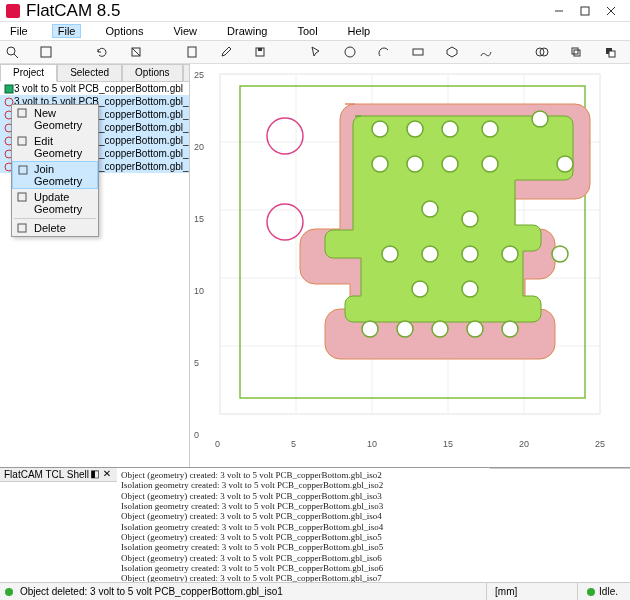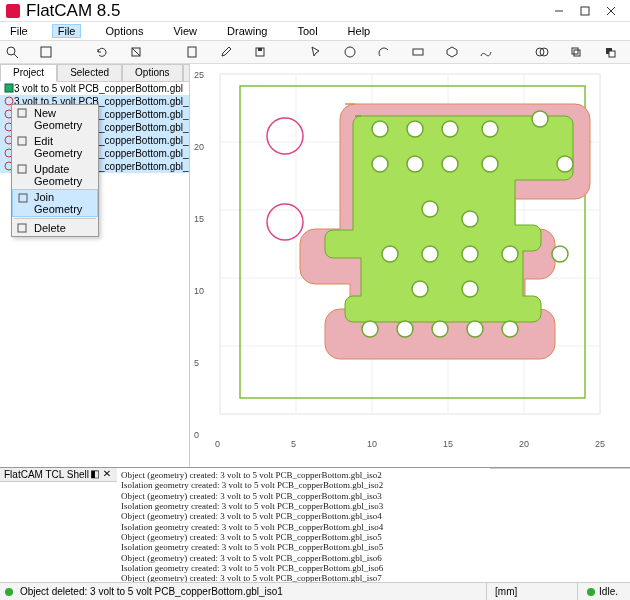--- a/index.html
+++ b/index.html
@@ -14,21 +14,21 @@
 .toolbar { height: 24px; border-top: 1px solid #ddd; border-bottom: 1px solid #ddd; display: flex; align-items: center; padding: 0 4px; gap: 18px; background: #f8f8f8; }
 .tbtn { width: 20px; height: 20px; display: flex; align-items: center; justify-content: center; cursor: pointer; border: 1px solid transparent; }
 .tsep { width: 1px; height: 18px; background: #ccc; margin: 0 2px; }
 .tinput { width: 50px; height: 18px; font-size: 10px; padding: 0 2px; border: 1px solid #aaa; }
 .mainrow { flex: 1; display: flex; min-height: 0; position: relative; }
 .sidepanel { width: 190px; background: #fff; border-right: 1px solid #ccc; display: flex; flex-direction: column; overflow: hidden; }
 .tabs { height: 18px; display: flex; font-size: 10px; }
 .tab { padding: 2px 12px; border: 1px solid #ccc; background: #eee; cursor: pointer; }
 .tab.active { background: #fff; border-bottom: 1px solid #fff; }
 .projlist { flex: 1; overflow: auto; font-size: 10px; }
-.projitem { padding: 1px 2px 1px 4px; white-space: nowrap; overflow: hidden; text-overflow: ellipsis; cursor: pointer; display: flex; align-items: flex-start; gap: 0; }
+.projitem { padding: 1px 2px 1px 4px; white-space: nowrap; overflow: hidden; text-overflow: ellipsis; cursor: pointer; display: flex; align-items: center; gap: 0; }
 .projitem.sel { background: #cce8ff; }
 .projitem .pi-icon { width: 10px; height: 10px; flex-shrink: 0; }
 .canvas { flex: 1; position: relative; background: #fff; overflow: hidden; }
 .plot { position: absolute; inset: 0; }
 .axis-tick { position: absolute; font-size: 9px; color: #555; }
 .dropdown { position: absolute; top: 40px; left: 11px; width: 88px; background: #f0f0f0; border: 1px solid #999; box-shadow: 2px 2px 4px rgba(0,0,0,0.2); z-index: 100; font-size: 11px; }
 .dd-item { padding: 2px 6px 2px 22px; cursor: pointer; position: relative; }
 .dd-item.hl { background: #cce8ff; border: 1px solid #99d1ff; padding: 1px 5px 1px 21px; }
 .dd-item .dd-icon { position: absolute; left: 4px; top: 2px; width: 12px; height: 12px; }
 .dd-sep { height: 1px; background: #ccc; margin: 1px 2px; }
@@ -352,30 +352,30 @@
       <div class="dd-item"><span class="dd-icon">
           <svg width="12" height="12">
             <rect x="2" y="2" width="8" height="8" fill="none" stroke="#555"></rect>
           </svg>
         </span><span>New Geometry</span></div>
       <div class="dd-item"><span class="dd-icon">
           <svg width="12" height="12">
             <rect x="2" y="2" width="8" height="8" fill="none" stroke="#555"></rect>
           </svg>
         </span><span>Edit Geometry</span></div>
+      <div class="dd-item hl"><span class="dd-icon">
+          <svg width="12" height="12">
+            <rect x="2" y="2" width="8" height="8" fill="none" stroke="#555"></rect>
+          </svg>
+        </span><span>Join Geometry</span></div>
       <div class="dd-item"><span class="dd-icon">
           <svg width="12" height="12">
             <rect x="2" y="2" width="8" height="8" fill="none" stroke="#555"></rect>
           </svg>
         </span><span>Update Geometry</span></div>
-      <div class="dd-item hl"><span class="dd-icon">
-          <svg width="12" height="12">
-            <rect x="2" y="2" width="8" height="8" fill="none" stroke="#555"></rect>
-          </svg>
-        </span><span>Join Geometry</span></div>
       <div class="dd-sep"></div>
       <div class="dd-item"><span class="dd-icon">
           <svg width="12" height="12">
             <rect x="2" y="2" width="8" height="8" fill="none" stroke="#555"></rect>
           </svg>
         </span><span>Delete</span></div>
     </div>
 </div>
 
 <div class="shellpanel">

